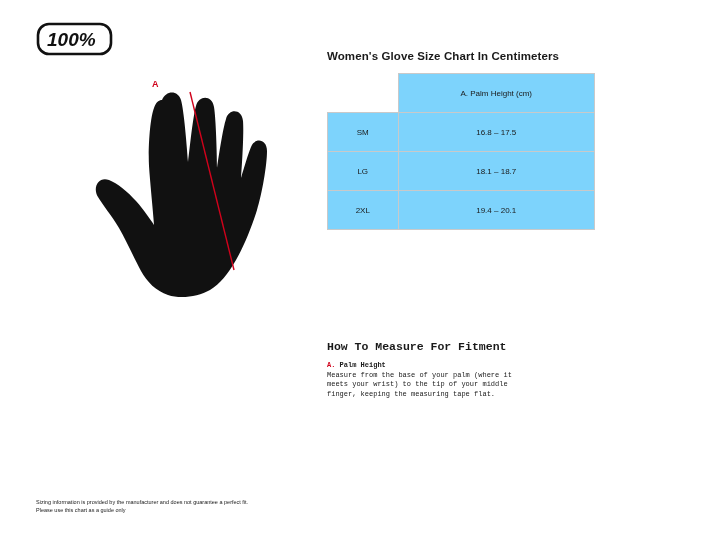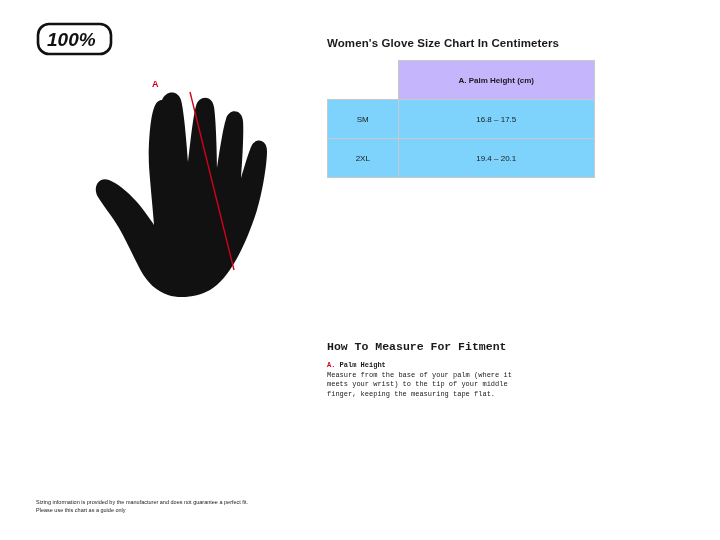--- a/index.html
+++ b/index.html
@@ -40,21 +40,21 @@
     font-size: 9px;
     font-weight: bold;
     color: #d0021b;
     letter-spacing: 0.3px;
   }
 
   
   #right-col {
     position: absolute;
     left: 327px;
-    top: 37px;
+    top: 50px;
     width: 268px;
   }
   .chart-title {
     font-size: 11.5px;
     font-weight: bold;
     color: #1a1a1a;
     margin: 0 0 11px 0;
     letter-spacing: 0.1px;
   }
 
@@ -73,22 +73,22 @@
     color: #1a1a1a;
     padding: 0;
   }
   table.size-table th.corner {
     background: #ffffff;
     border-top: none;
     border-left: none;
     width: 70px;
   }
   table.size-table th.col-head {
-    background: #c4b5fd;
-    font-weight: bold;
+    background: #7dd3fc;
+    font-weight: normal;
     font-size: 8px;
   }
   table.size-table td.size-cell {
     width: 70px;
   }
   tr.odd td { background: #7dd3fc; }
   tr.even td { background: #ffffff; }
 
   
   #how-to {
@@ -185,20 +185,24 @@
         <th class="corner"></th>
         <th class="col-head">A. Palm Height (cm)</th>
       </tr>
     </thead>
     <tbody>
       <tr class="odd">
         <td class="size-cell">SM</td>
         <td>16.8 – 17.5</td>
       </tr>
       <tr class="odd">
+        <td class="size-cell">LG</td>
+        <td>18.1 – 18.7</td>
+      </tr>
+      <tr class="odd">
         <td class="size-cell">2XL</td>
         <td>19.4 – 20.1</td>
       </tr>
     </tbody>
   </table>
 </div>
 
 <div id="how-to">
   <h2>How To Measure For Fitment</h2>
   <p class="sub">

